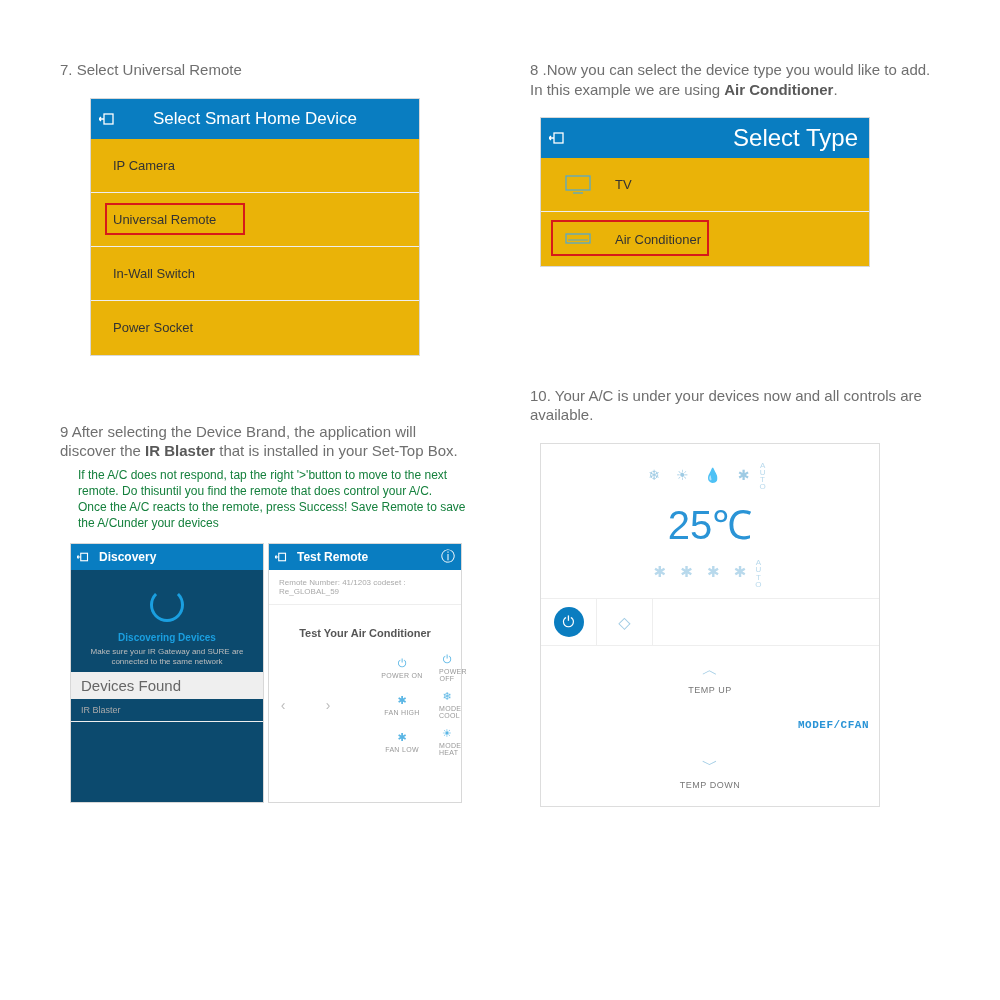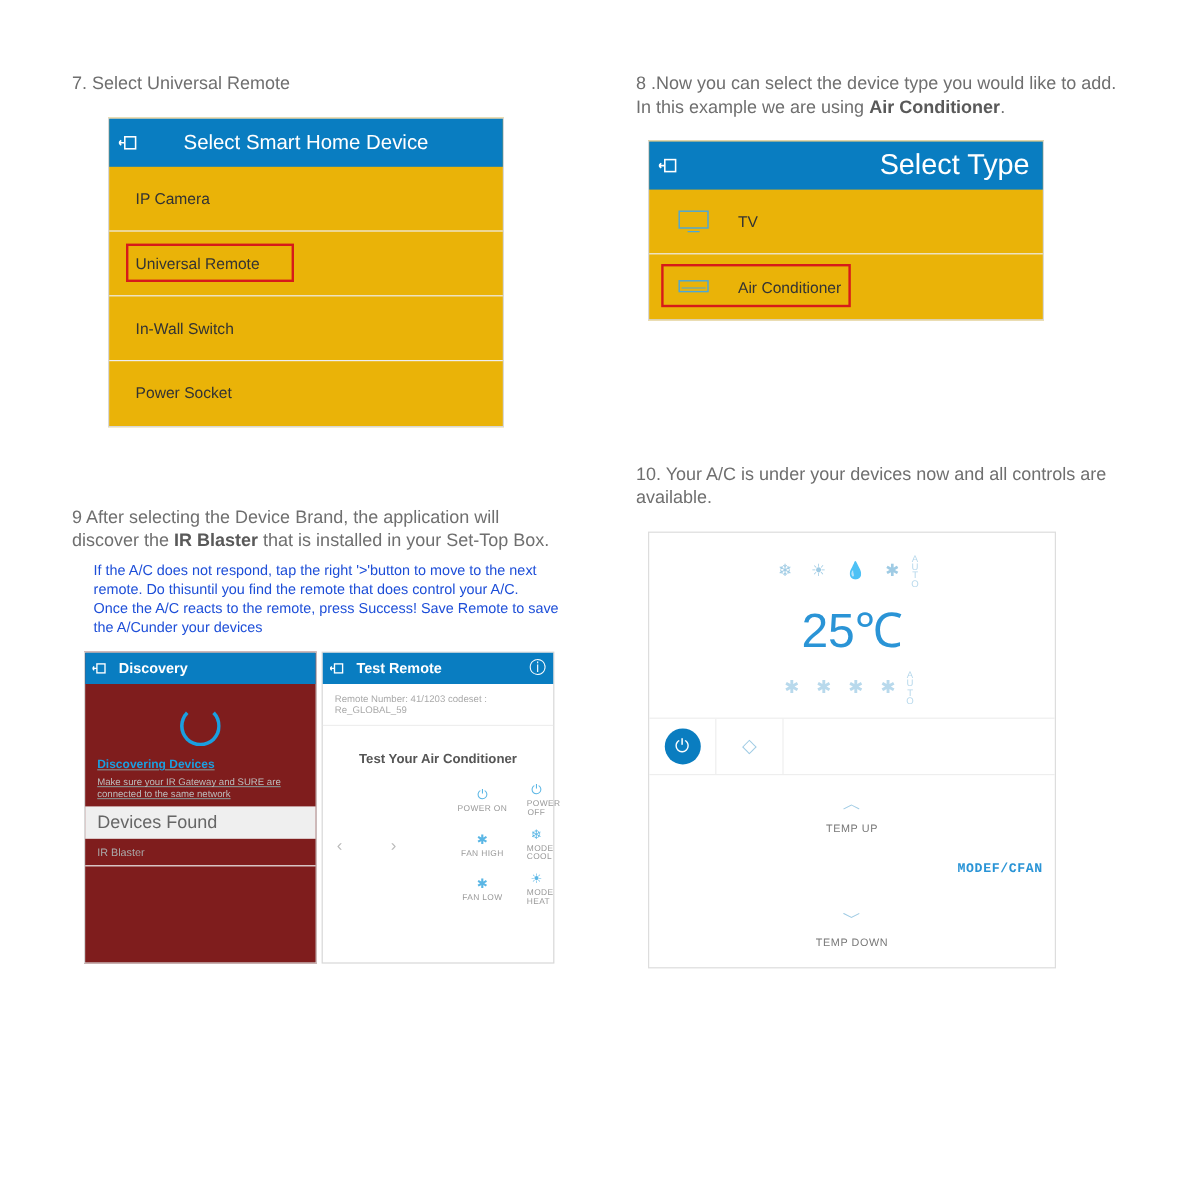--- a/index.html
+++ b/index.html
@@ -1,41 +1,41 @@
 <!DOCTYPE html>
 <html><head>
 <meta charset="utf-8">
 <style>
   * { box-sizing: border-box; margin: 0; padding: 0; }
   body { font-family: Arial, Helvetica, sans-serif; background: #fff; width: 1000px; height: 1000px; position: relative; }
   .page { display: grid; grid-template-columns: 1fr 1fr; gap: 30px 60px; padding: 60px 60px 30px 60px; }
   .step { }
   .caption { color: #6f6f6f; font-size: 15px; line-height: 1.3; margin-bottom: 18px; }
   .caption b { color: #595959; font-weight: bold; }
-  .sub { color: #1d4ed8; font-size: 12px; line-height: 1.35; margin-left: 18px; margin-bottom: 12px; }
+  .sub { color: #15803d; font-size: 12px; line-height: 1.35; margin-left: 18px; margin-bottom: 12px; }
 
   .phone { border: 1px solid #d8d8d8; width: 330px; margin-left: 30px; background: #eab308; }
   .hdr { background: #097dc1; color: #fff; height: 36px; display: flex; align-items: center; }
   .hdr.tall { height: 40px; }
   .back-ic { width: 32px; display: flex; align-items: center; justify-content: center; }
   .hdr-title { flex: 1; text-align: center; font-size: 17px; padding-right: 32px; }
   .hdr-title.left { text-align: right; padding-left: 10px; padding-right: 11px; font-size: 24px; }
   .info-ic { width: 26px; text-align: center; font-size: 14px; }
 
   .list { }
   .row { height: 54px; border-bottom: 1px solid #eee; display: flex; align-items: center; padding: 0 22px; font-size: 13px; color: #333; position: relative; }
   .row:last-child { border-bottom: none; }
   .row .hilite { position: absolute; border: 2px solid #d61a1a; }
   .row-ic { width: 30px; height: 22px; margin-right: 22px; display: flex; align-items: center; justify-content: center; }
 
   .step9-screens { display: flex; gap: 4px; margin-left: 10px; }
-  .mini { border: 1px solid #d8d8d8; width: 194px; height: 260px; background: #7f1d1d; font-size: 9px; color: #888; }
+  .mini { border: 1px solid #d8d8d8; width: 194px; height: 260px; background: #0c4a6e; font-size: 9px; color: #888; }
   .mini .hdr { height: 26px; font-size: 11px; }
   .mini .hdr .hdr-title { font-size: 12px; font-weight: bold; padding-right: 22px; }
-  .disc-body { padding: 18px 10px 6px; text-decoration: underline; }
+  .disc-body { text-align: center; padding: 18px 10px 6px; }
   .spinner { width: 34px; height: 34px; border: 3px solid #1a9fe0; border-top-color: transparent; border-radius: 50%; margin: 0 auto 10px; }
   .disc-t { color: #1a9fe0; font-weight: bold; font-size: 10px; margin-bottom: 4px; }
   .disc-s { color: #bdbdbd; font-size: 8px; line-height: 1.2; }
   .found-h { background: #efefef; color: #666; font-size: 15px; padding: 5px 10px; text-align: left; }
   .found-r { padding: 6px 10px; text-align: left; color: #aaa; border-bottom: 1px solid #eee; }
 
   .test-top { padding: 8px 10px; color: #aaa; font-size: 8px; text-align: left; border-bottom: 1px solid #eee; }
   .test-title { text-align: center; font-weight: bold; color: #555; font-size: 11px; padding: 22px 0 14px; }
   .test-grid { display: grid; grid-template-columns: 16px 1fr 1fr 16px; align-items: center; row-gap: 8px; padding: 0 6px 10px; }
   .arrow { color: #bbb; font-size: 14px; text-align: center; }

